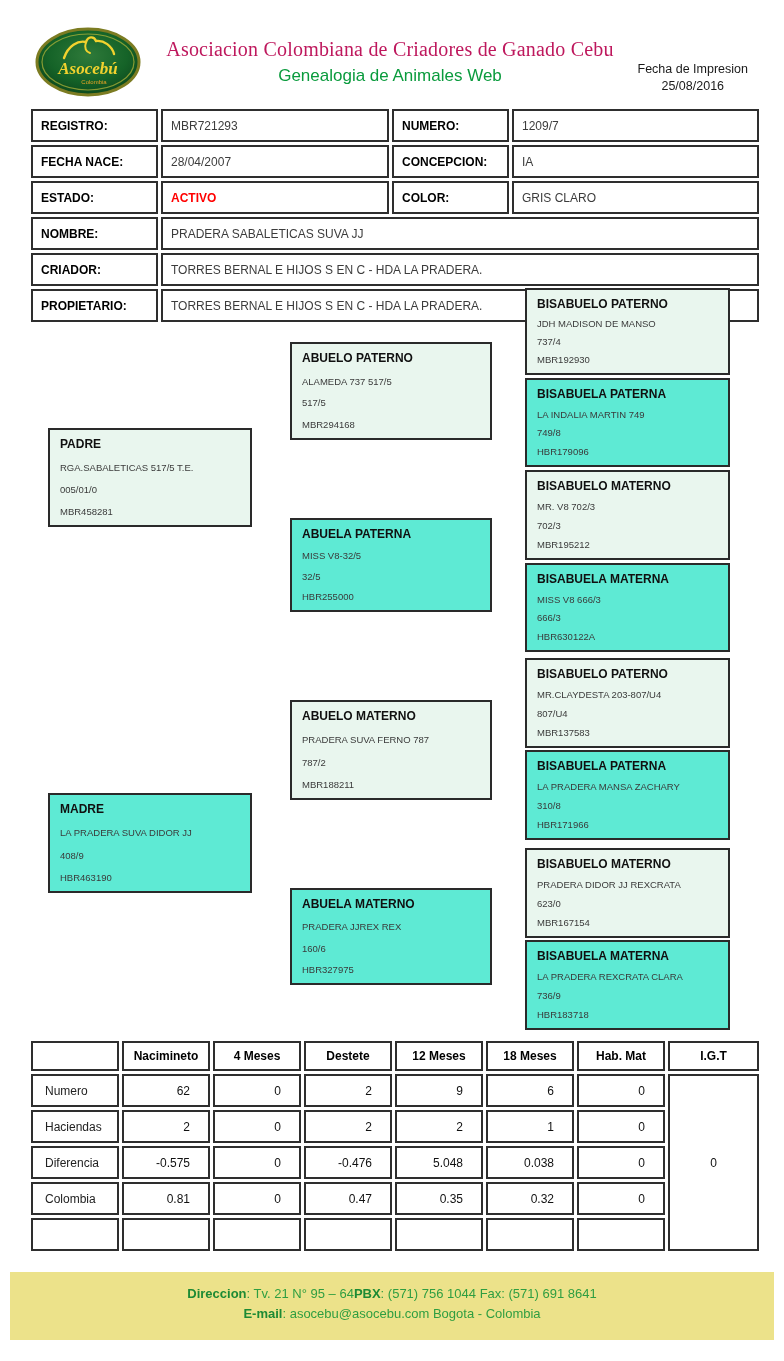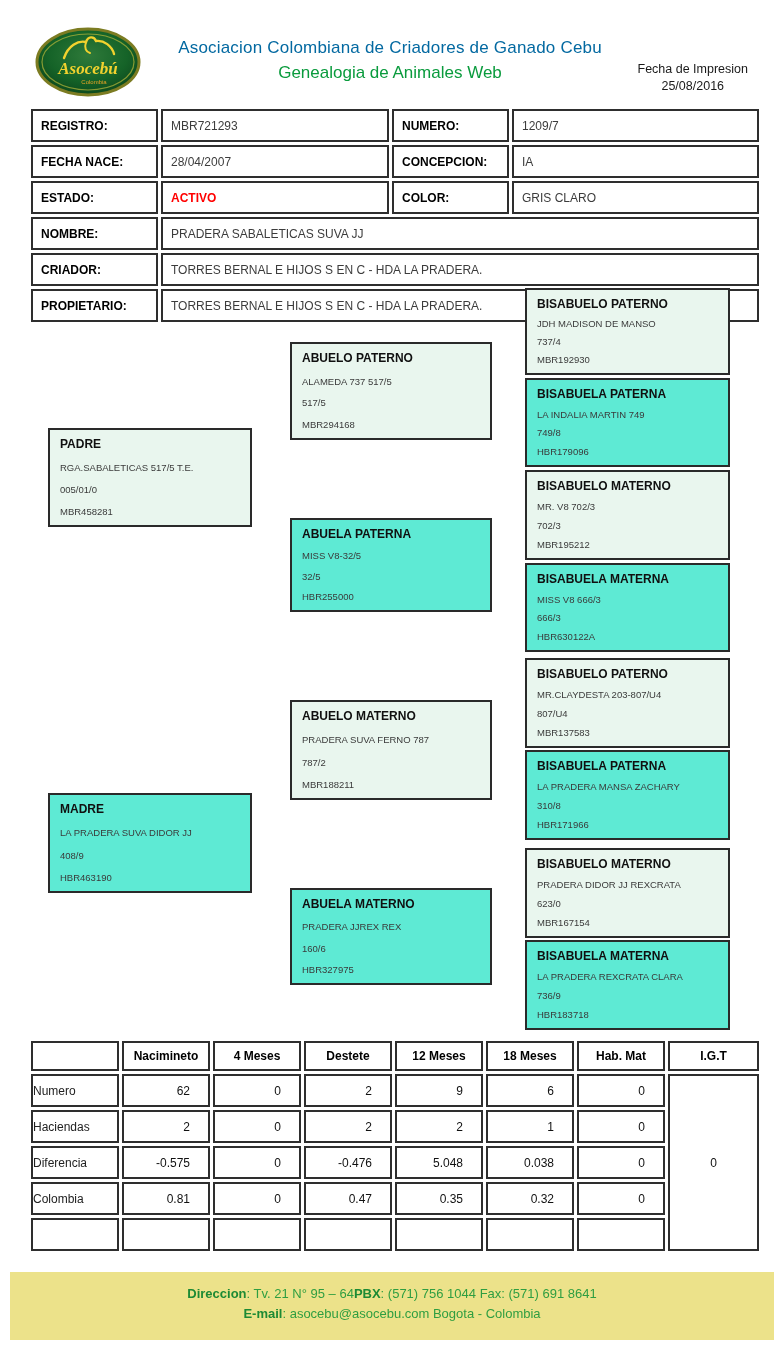--- a/index.html
+++ b/index.html
@@ -3,21 +3,21 @@
 <meta charset="utf-8">
 <style>
   html,body{margin:0;padding:0;}
   body{
     width:784px;height:1361px;position:relative;background:#fff;
     font-family:"Liberation Sans", sans-serif;color:#222;overflow:hidden;
   }
   
   .logo-wrap{position:absolute;left:34px;top:26px;width:108px;height:72px;}
   .title-block{position:absolute;left:140px;top:38px;width:500px;text-align:center;}
-  .title-line1{font-size:17px;color:#0369a1;letter-spacing:.2px;}
+  .title-line1{font-size:20px;color:#be185d;letter-spacing:.2px;font-family:Liberation Serif, serif;}
   .title-line2{font-size:17px;color:#0a9b3d;margin-top:5px;}
   .print-block{position:absolute;right:36px;top:62px;text-align:right;font-size:12.5px;color:#1a1a1a;}
   .print-date{margin-top:3px;text-align:center;}
   
   table{border-collapse:separate;border-spacing:3px;}
   td,th{border:2px solid #2e2e2e;background:#fff;font-size:12px;}
   
   .info-table{position:absolute;left:28px;top:106px;width:734px;table-layout:fixed;}
   .info-table td{padding:4px 8px;height:21px;vertical-align:middle;}
   .lbl{font-weight:700;color:#000;}
@@ -44,21 +44,21 @@
   .slot-b3{left:495px;top:185px;width:205px;height:90px}
   .slot-b4{left:495px;top:278px;width:205px;height:89px}
   .slot-b5{left:495px;top:373px;width:205px;height:90px}
   .slot-b6{left:495px;top:465px;width:205px;height:90px}
   .slot-b7{left:495px;top:563px;width:205px;height:90px}
   .slot-b8{left:495px;top:655px;width:205px;height:90px}
   
   .stats-table{position:absolute;left:28px;top:1038px;width:734px;table-layout:fixed;}
   .stats-table th{font-weight:700;text-align:center;padding:6px 2px;color:#000;}
   .stats-table td{padding:5px 6px;height:19px;color:#111;}
-  .stats-table td.rowlbl{text-align:left;padding-left:0;color:#222;}
+  .stats-table td.rowlbl{text-align:left;padding-left:12px;color:#222;}
   .stats-table td.num{text-align:right;padding-right:18px;}
   .stats-table td.igt{ text-align:center;vertical-align:middle;font-size:12px;}
   
   .footer{
     position:absolute;left:10px;top:1272px;width:764px;height:68px;background:#ece28a;
     text-align:center;color:#2f9e41;font-size:13px;line-height:20px;box-sizing:border-box;padding-top:12px;
   }
   .footer b{font-weight:700;color:#1d8a34;}
 </style>
 </head>

